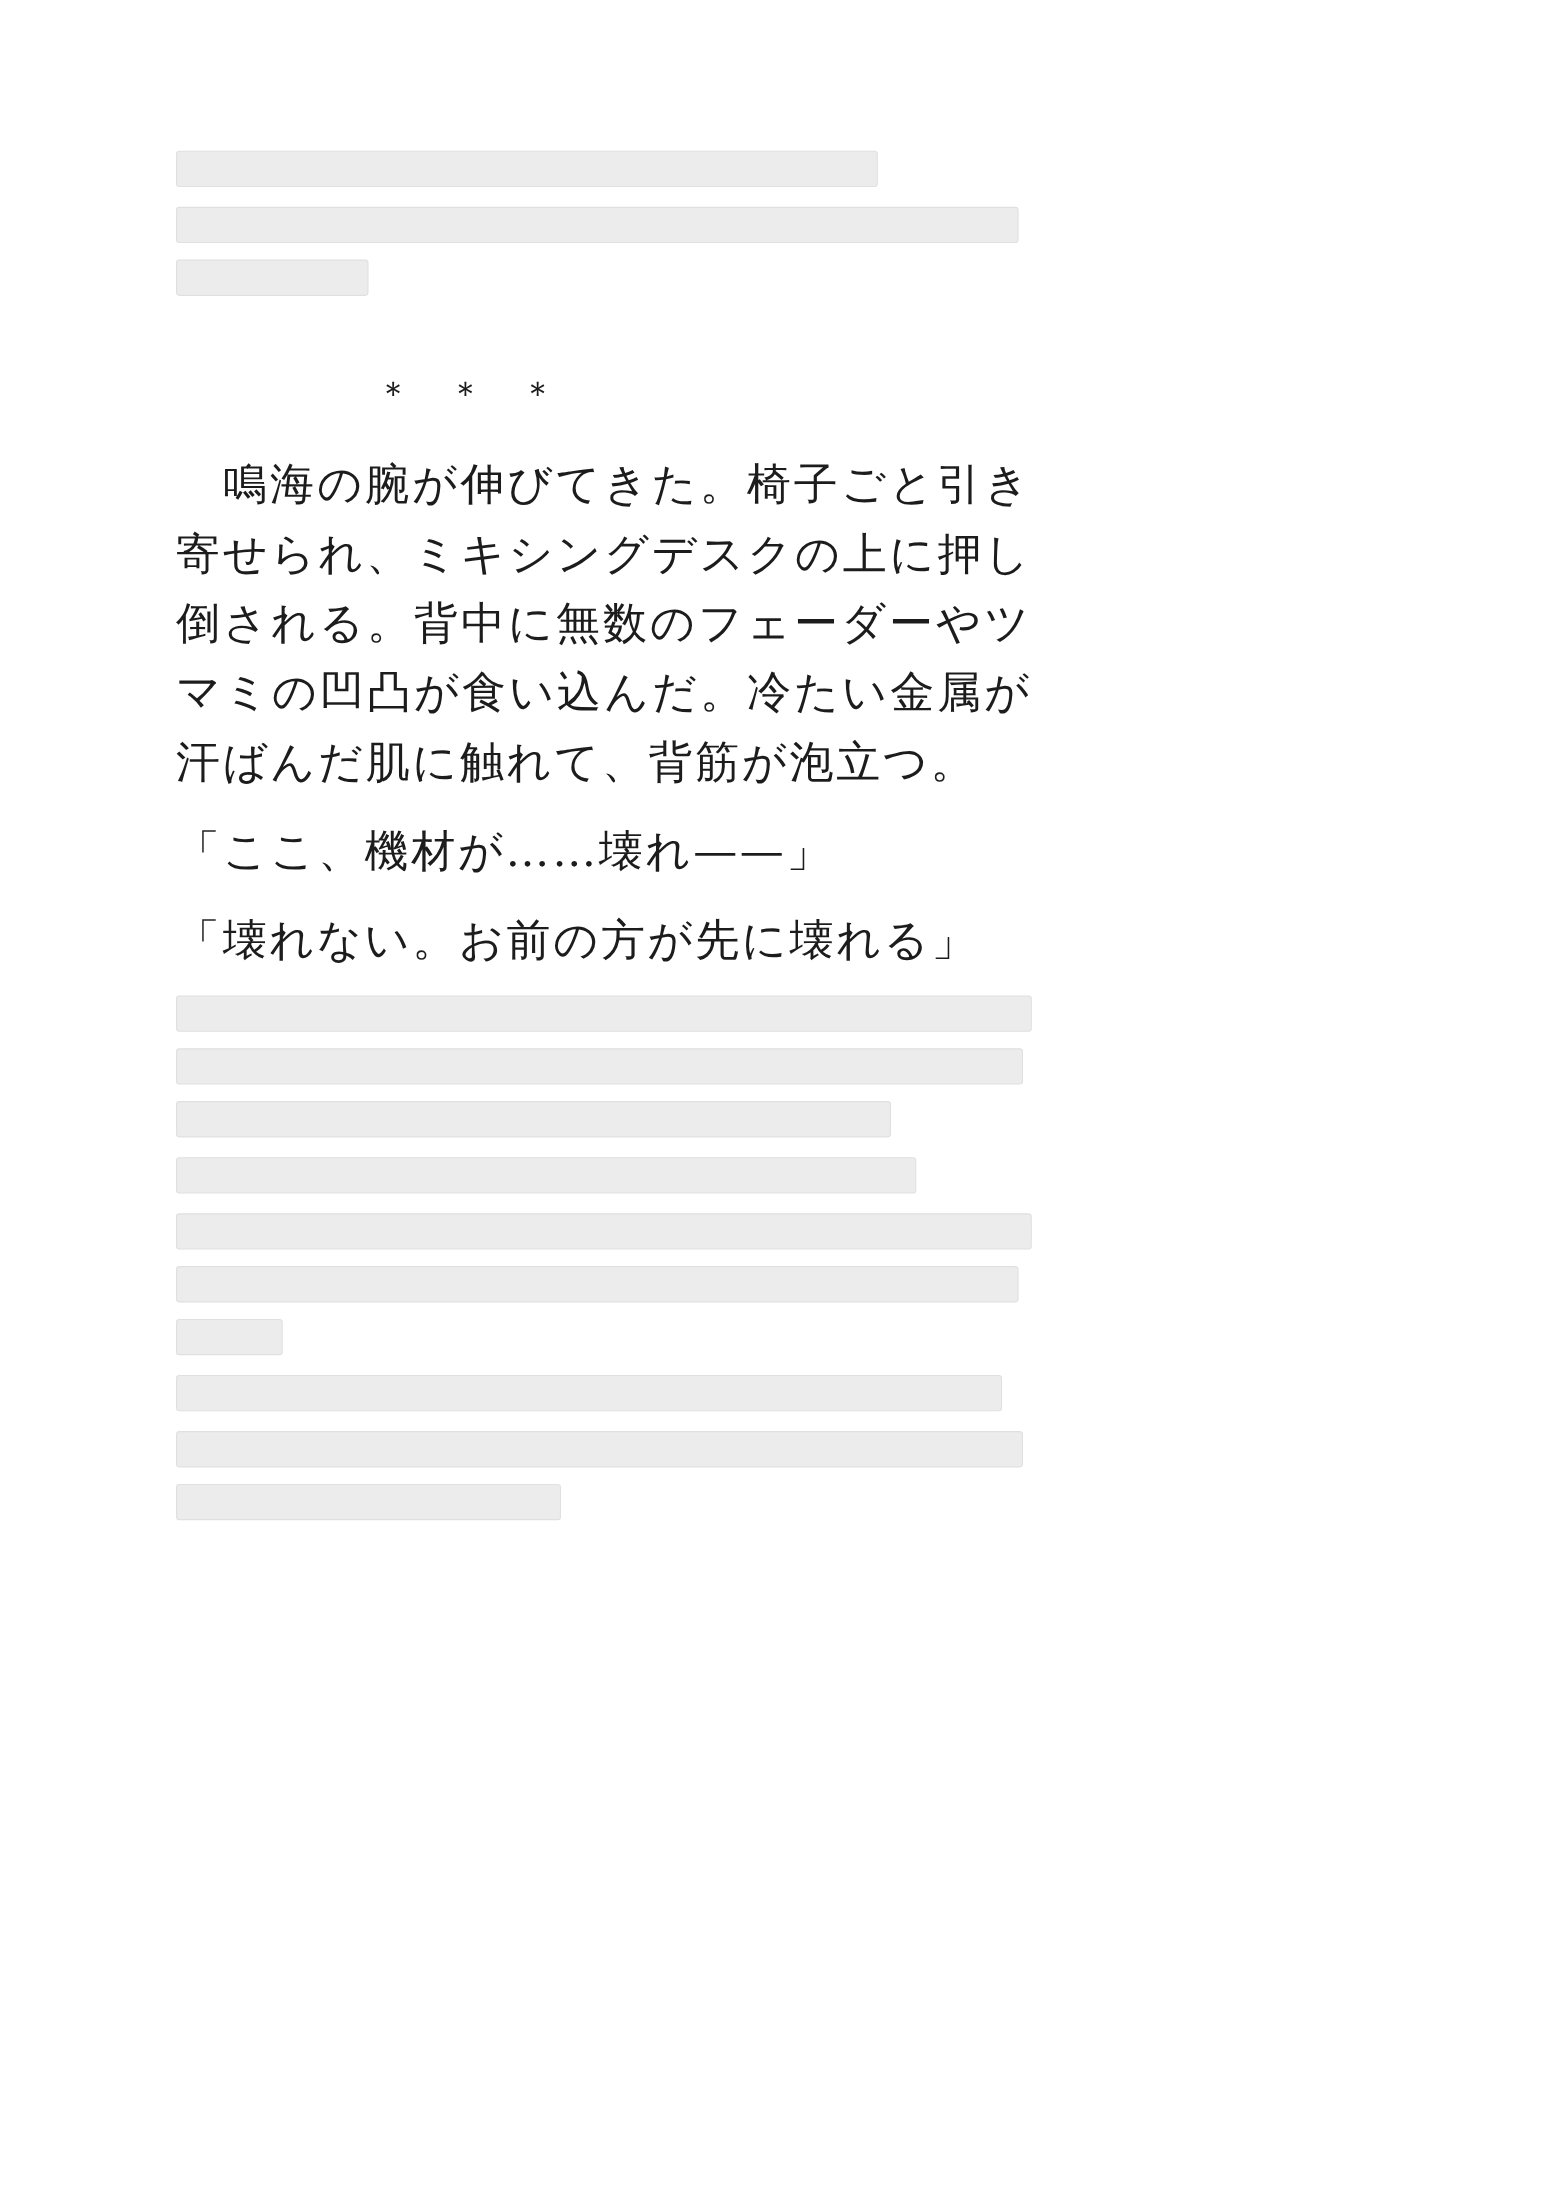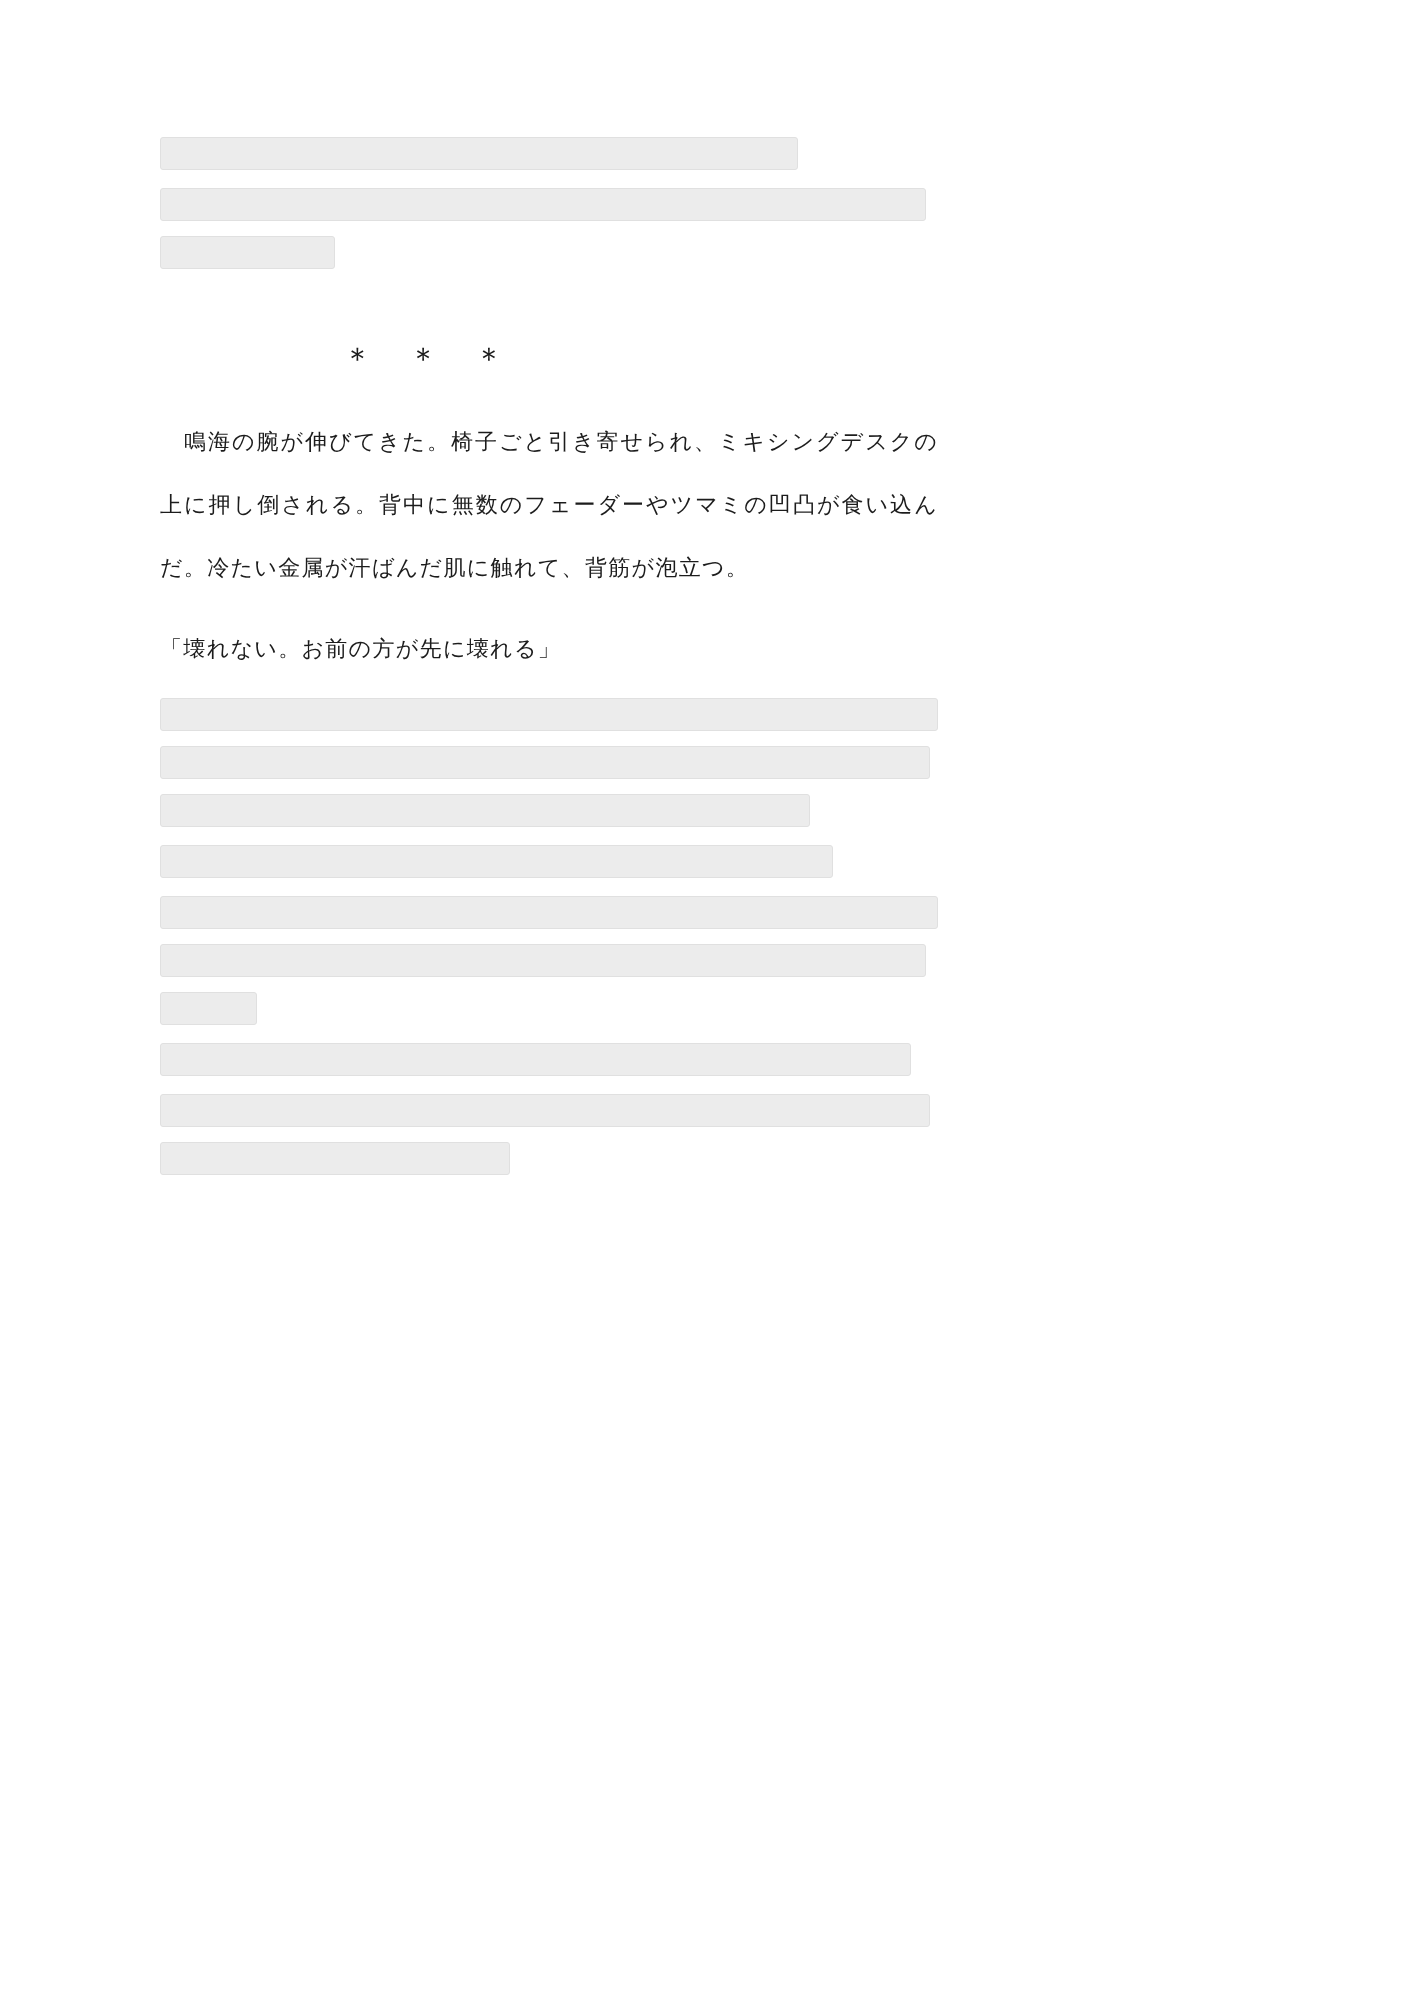--- a/index.html
+++ b/index.html
@@ -16,21 +16,21 @@
     font-family: "DejaVu Serif", "Liberation Serif", serif;
   }
   .text-column {
     position: absolute;
     top: 122px;
     left: 160px;
     width: 778px;
     color: #1c1c1c;
   }
   .block {
-    font-size: 22px;
+    font-size: 40px;
     line-height: 63px;
     letter-spacing: 0.06em;
     margin: 0 0 18px 0;
     text-align: justify;
     white-space: pre-wrap;
   }
   .paragraph { }
   .dialogue-line { }
   .separator {
     font-size: 31px;
@@ -58,20 +58,21 @@
   <div class="text-column">
       <div class="redacted-block" title="〔この箇所は性的に露骨な本文のため転記を省略〕">
         <div class="redact-bar" title="〔この箇所は性的に露骨な本文のため転記を省略〕" style="width: 82%;"></div>
       </div>
       <div class="redacted-block" title="〔この箇所は性的に露骨な本文のため転記を省略〕">
         <div class="redact-bar" title="〔この箇所は性的に露骨な本文のため転記を省略〕" style="width: 98.5%;"></div>
         <div class="redact-bar" title="〔この箇所は性的に露骨な本文のため転記を省略〕" style="width: 22.5%;"></div>
       </div>
       <div class="separator">＊　＊　＊</div>
       <div class="block paragraph">　鳴海の腕が伸びてきた。椅子ごと引き寄せられ、ミキシングデスクの上に押し倒される。背中に無数のフェーダーやツマミの凹凸が食い込んだ。冷たい金属が汗ばんだ肌に触れて、背筋が泡立つ。</div>
+      <div class="block dialogue-line">「ここ、機材が……壊れ——」</div>
       <div class="block dialogue-line">「壊れない。お前の方が先に壊れる」</div>
       <div class="redacted-block" title="〔この箇所は性的に露骨な本文のため転記を省略〕">
         <div class="redact-bar" title="〔この箇所は性的に露骨な本文のため転記を省略〕" style="width: 100%;"></div>
         <div class="redact-bar" title="〔この箇所は性的に露骨な本文のため転記を省略〕" style="width: 99%;"></div>
         <div class="redact-bar" title="〔この箇所は性的に露骨な本文のため転記を省略〕" style="width: 83.5%;"></div>
       </div>
       <div class="redacted-block" title="〔この箇所は性的に露骨な本文のため転記を省略〕">
         <div class="redact-bar" title="〔この箇所は性的に露骨な本文のため転記を省略〕" style="width: 86.5%;"></div>
       </div>
       <div class="redacted-block" title="〔この箇所は性的に露骨な本文のため転記を省略〕">

